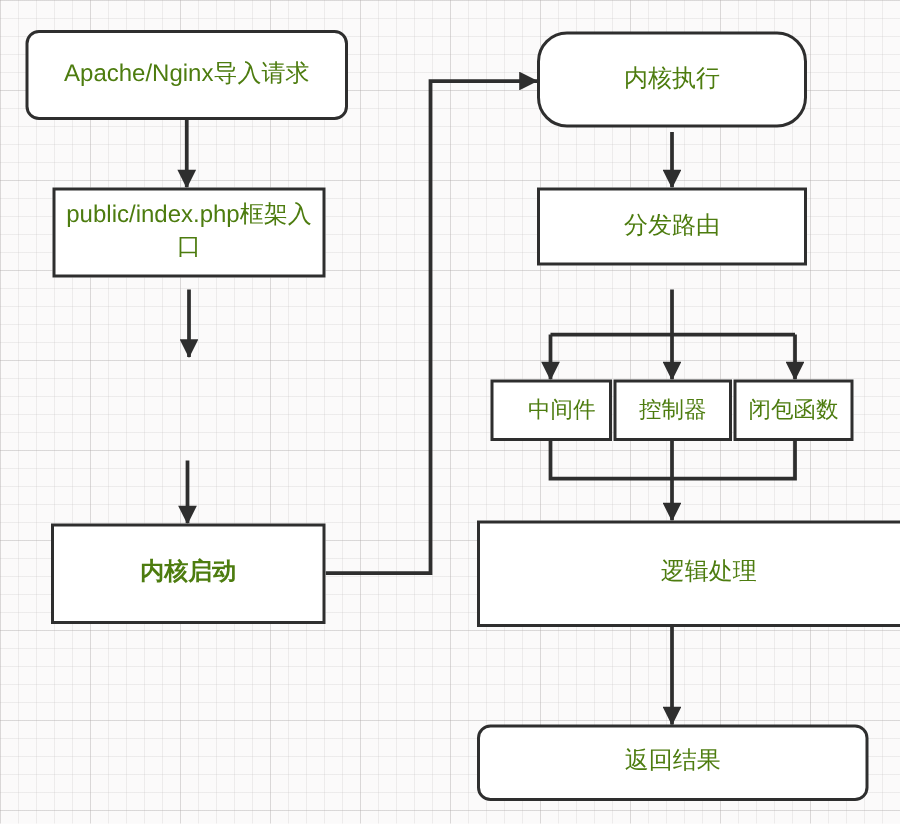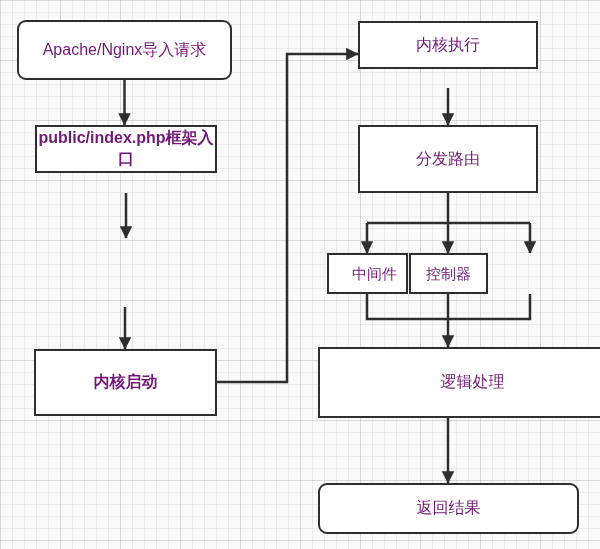--- a/index.html
+++ b/index.html
@@ -16,32 +16,32 @@
     background-size:60px 60px,60px 60px,12px 12px,12px 12px;
     font-family:"Liberation Sans","DejaVu Sans",sans-serif;
   }
   .connectors{position:absolute;left:0;top:0;z-index:2;}
   .node{
     position:absolute;z-index:3;
     box-sizing:border-box;
     background:#ffffff;
     border:2.5px solid #2e2e2e;
     display:flex;align-items:center;justify-content:center;
-    color:#701a75;font-size:16px;text-align:center;
+    color:#4d7c0f;font-size:16px;text-align:center;
     line-height:1.3;
   }
   .rounded{border-radius:9px;}
   #node-apache   {left:17px;  top:20px;  width:215px; height:60px;}
-  #node-entry    {left:35px;  top:125px; width:182px; height:48px;font-weight:bold;}
+  #node-entry    {left:35px;  top:125px; width:182px; height:60px;}
   #node-bootstrap{left:25px;  top:238px; width:200px; height:69px;
                   flex-direction:column;align-items:flex-start;
                   padding-left:14px;font-size:14.5px;line-height:1.47;}
   #node-kernel-boot{left:34px; top:349px; width:183px; height:67px;font-weight:bold;}
-  #node-kernel-exec{left:358px;top:21px;  width:180px; height:48px;}
-  #node-route    {left:358px; top:125px; width:180px; height:68px;}
+  #node-kernel-exec{left:358px;top:21px;  width:180px; height:64px;border-radius:20px;}
+  #node-route    {left:358px; top:125px; width:180px; height:52px;}
   #node-middleware{left:327px;top:253px; width:81px;  height:41px; font-size:15px;padding-left:14px;}
   #node-controller{left:409px;top:253px; width:79px;  height:41px; font-size:15px;}
   #node-closure  {left:489px; top:253px; width:80px;  height:41px; font-size:15px;}
   #node-logic    {left:318px; top:347px; width:309px; height:71px;}
   #node-result   {left:318px; top:483px; width:261px; height:51px;}
   .watermark{
     position:absolute;z-index:10;
     left:188px;top:249px;
     font-size:38px;letter-spacing:1px;
     color:rgba(201,195,188,0.72);
@@ -98,20 +98,23 @@
   </div>
 
   <div class="node" id="node-middleware">
     <span>中间件</span>
   </div>
 
   <div class="node" id="node-controller">
     <span>控制器</span>
   </div>
 
+  <div class="node" id="node-closure">
+    <span>闭包函数</span>
+  </div>
 
   <div class="node" id="node-logic">
     <span>逻辑处理</span>
   </div>
 
   <div class="node rounded" id="node-result">
     <span>返回结果</span>
   </div>
 
 

